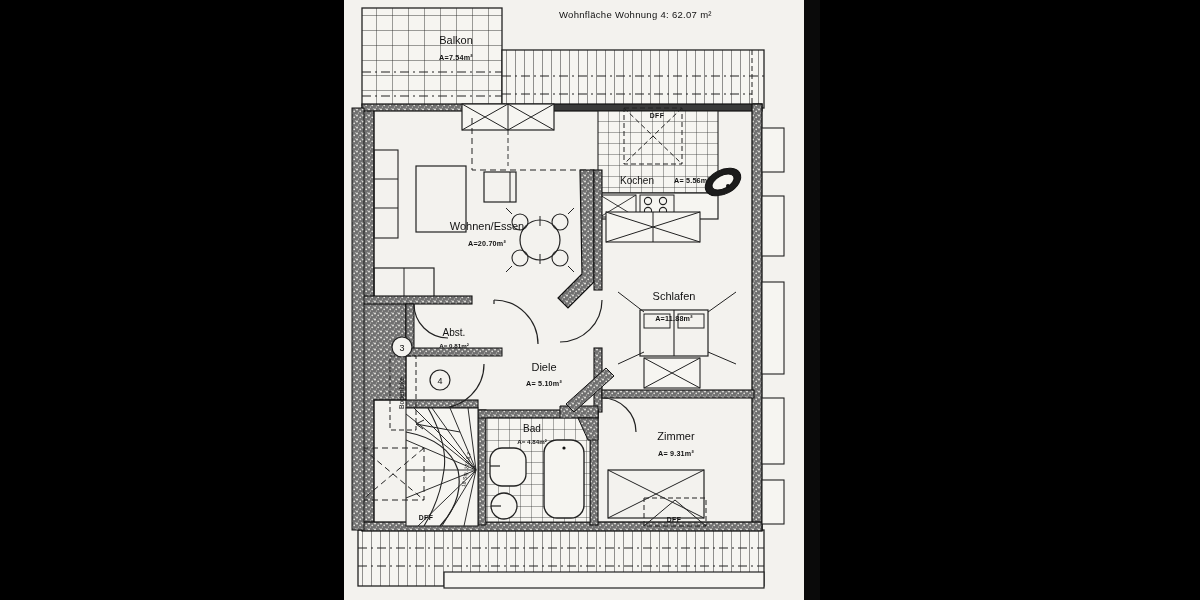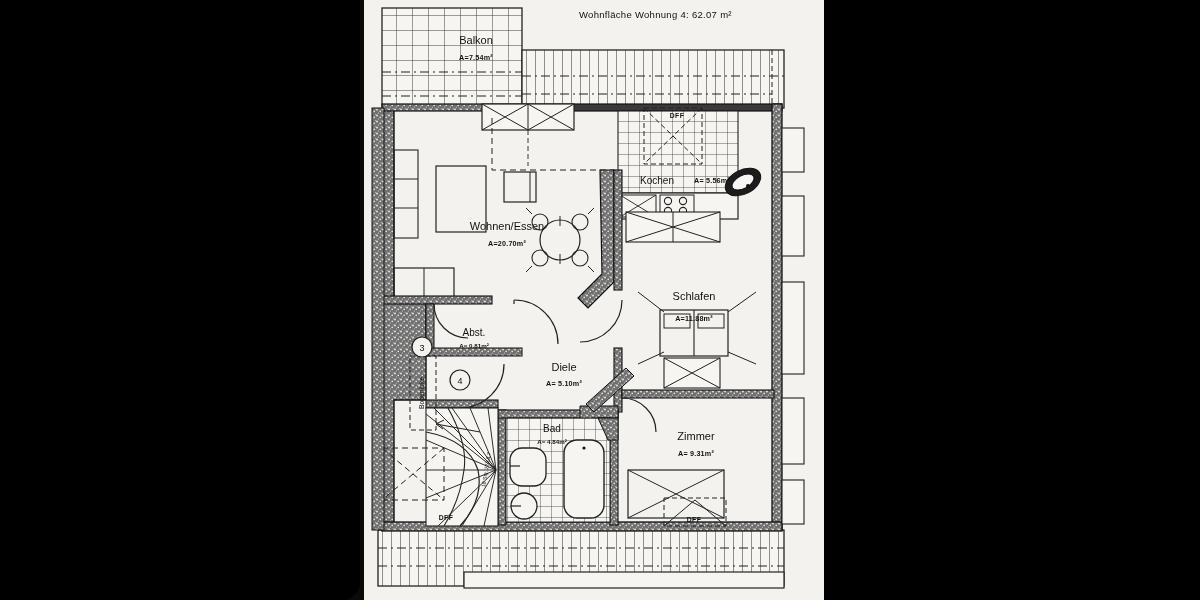--- a/index.html
+++ b/index.html
@@ -16,21 +16,21 @@
   }
   #page {
     position: relative;
     width: 1200px;
     height: 600px;
     background: #0a0a0a;
   }
   
   #sheet {
     position: absolute;
-    left: 364px;
+    left: 344px;
     top: 0px;
     width: 460px;
     height: 600px;
     background: #f3f2ee;
     overflow: hidden;
   }
   #sheet-svg {
     position: absolute;
     left: 0; top: 0;
     width: 460px;

